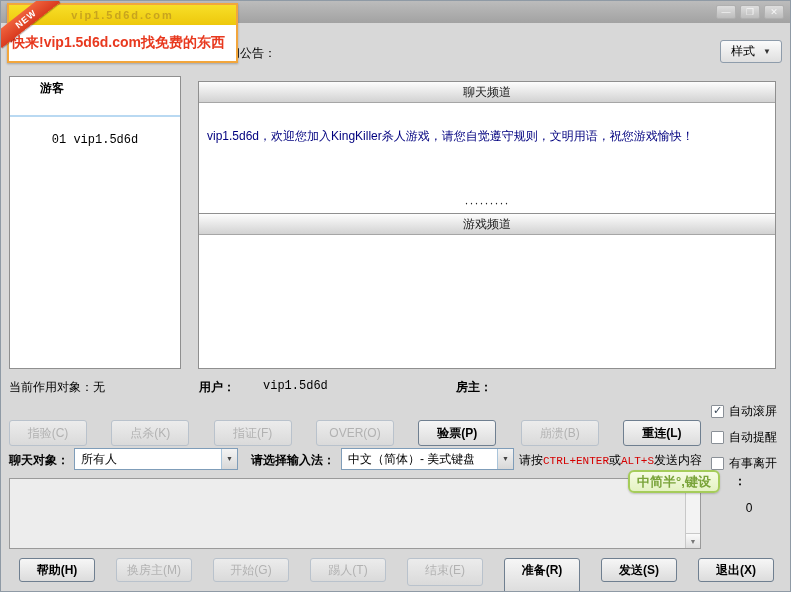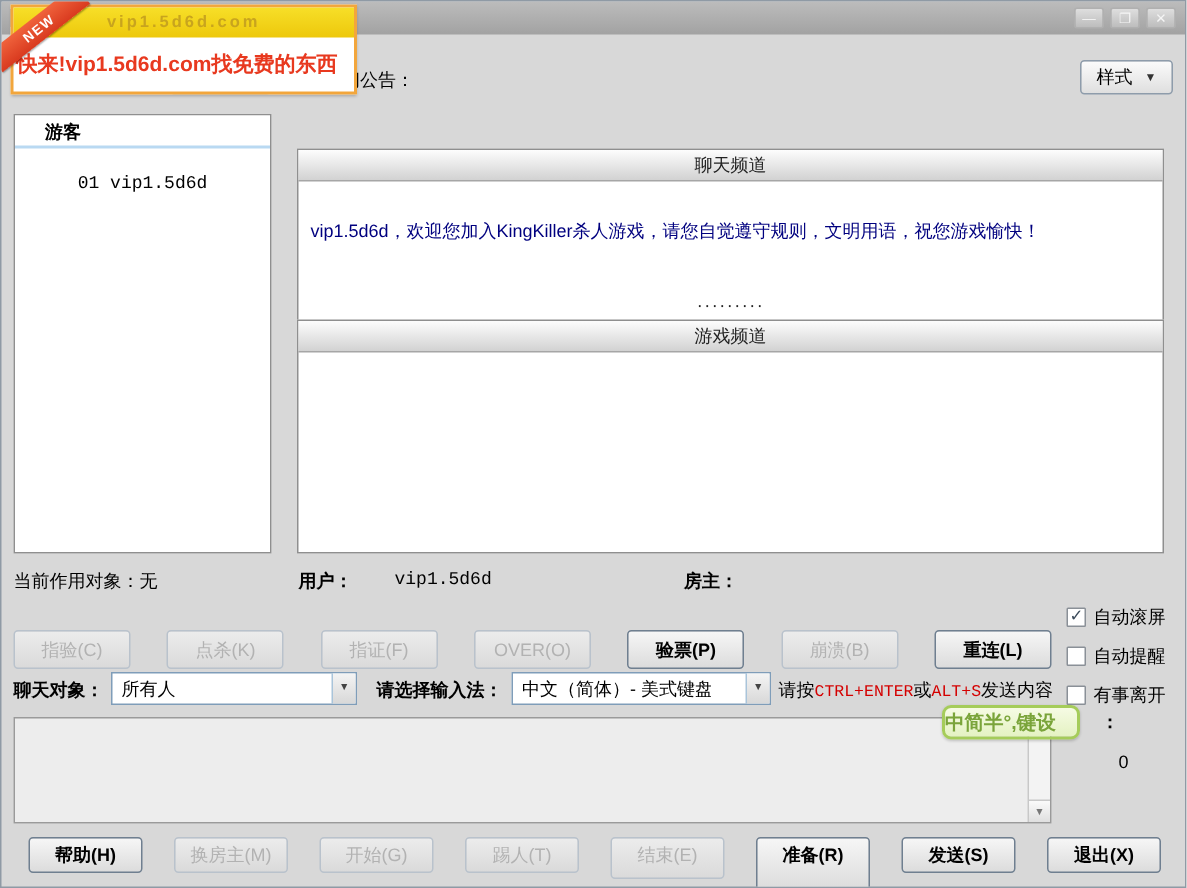--- a/index.html
+++ b/index.html
@@ -59,25 +59,25 @@
   }
   .style-btn .arr { font-size:8px; color:#333; }
   
   .panel { position:absolute; background:#fff; border:1px solid #8f8f8f; }
   .panel-head {
     height:21px; background:linear-gradient(#fdfdfd,#d2d2d2);
     border-bottom:1px solid #a6a6a6; text-align:center; line-height:20px; color:#222;
   }
   .userlist { left:8px; top:75px; width:172px; height:293px; }
   .userlist-head {
-    height:22px; line-height:23px; font-weight:bold; padding-left:20px;
+    height:40px; line-height:23px; font-weight:bold; padding-left:30px;
     border-bottom:2px solid #b9d9f2; background:#fff;
   }
   .userlist-item { margin-top:16px; text-align:center; font-family:"Liberation Mono","DejaVu Sans Mono",monospace; font-size:12px; }
-  .chatpanel { left:197px; top:98px; width:578px; height:134px; }
+  .chatpanel { left:197px; top:80px; width:578px; height:134px; }
   .chat-msgs { padding:24px 8px; color:#00007f; font-size:12px; line-height:1.5; }
   .dots {
     position:absolute; left:197px; top:197px; width:578px; text-align:center;
     font-size:12px; letter-spacing:1px; color:#222; line-height:10px; z-index:3; cursor:row-resize;
   }
   .gamepanel { left:197px; top:212px; width:578px; height:156px; }
   
   .status-row { position:absolute; top:378px; left:0; width:100%; }
   
   .actions {
@@ -112,21 +112,21 @@
   .combo .dd {
     width:16px; height:100%; border-left:1px solid #a9c4da;
     background:linear-gradient(#f4f4f4,#d8d8d8); text-align:center; font-size:7px; line-height:20px; color:#444;
   }
   .hint { position:absolute; left:518px; top:451px; white-space:nowrap; color:#000; }
   .hint .red { color:#d40000; font-family:"Liberation Mono","DejaVu Sans Mono",monospace; font-size:11px; }
   
   .ime-badge {
     position:absolute; left:627px; top:469px; width:92px; height:23px; z-index:15;
     background:linear-gradient(#f6fbe4,#e4f2c2); border:2px solid #a5cc5a; border-radius:6px;
-    color:#7aa43a; font-weight:bold; text-align:left; line-height:19px; font-size:13px;
+    color:#7aa43a; font-weight:bold; text-align:center; line-height:19px; font-size:13px;
     box-shadow:0 1px 2px rgba(0,0,0,.2);
   }
   .counter-colon { position:absolute; left:733px; top:472px; font-weight:bold; }
   .counter-val { position:absolute; left:736px; top:500px; width:24px; text-align:center; }
   
   .msg-input {
     position:absolute; left:8px; top:477px; width:692px; height:71px;
     background:#ededed; border:1px solid #9a9a9a;
   }
   .msg-scrollbar {

